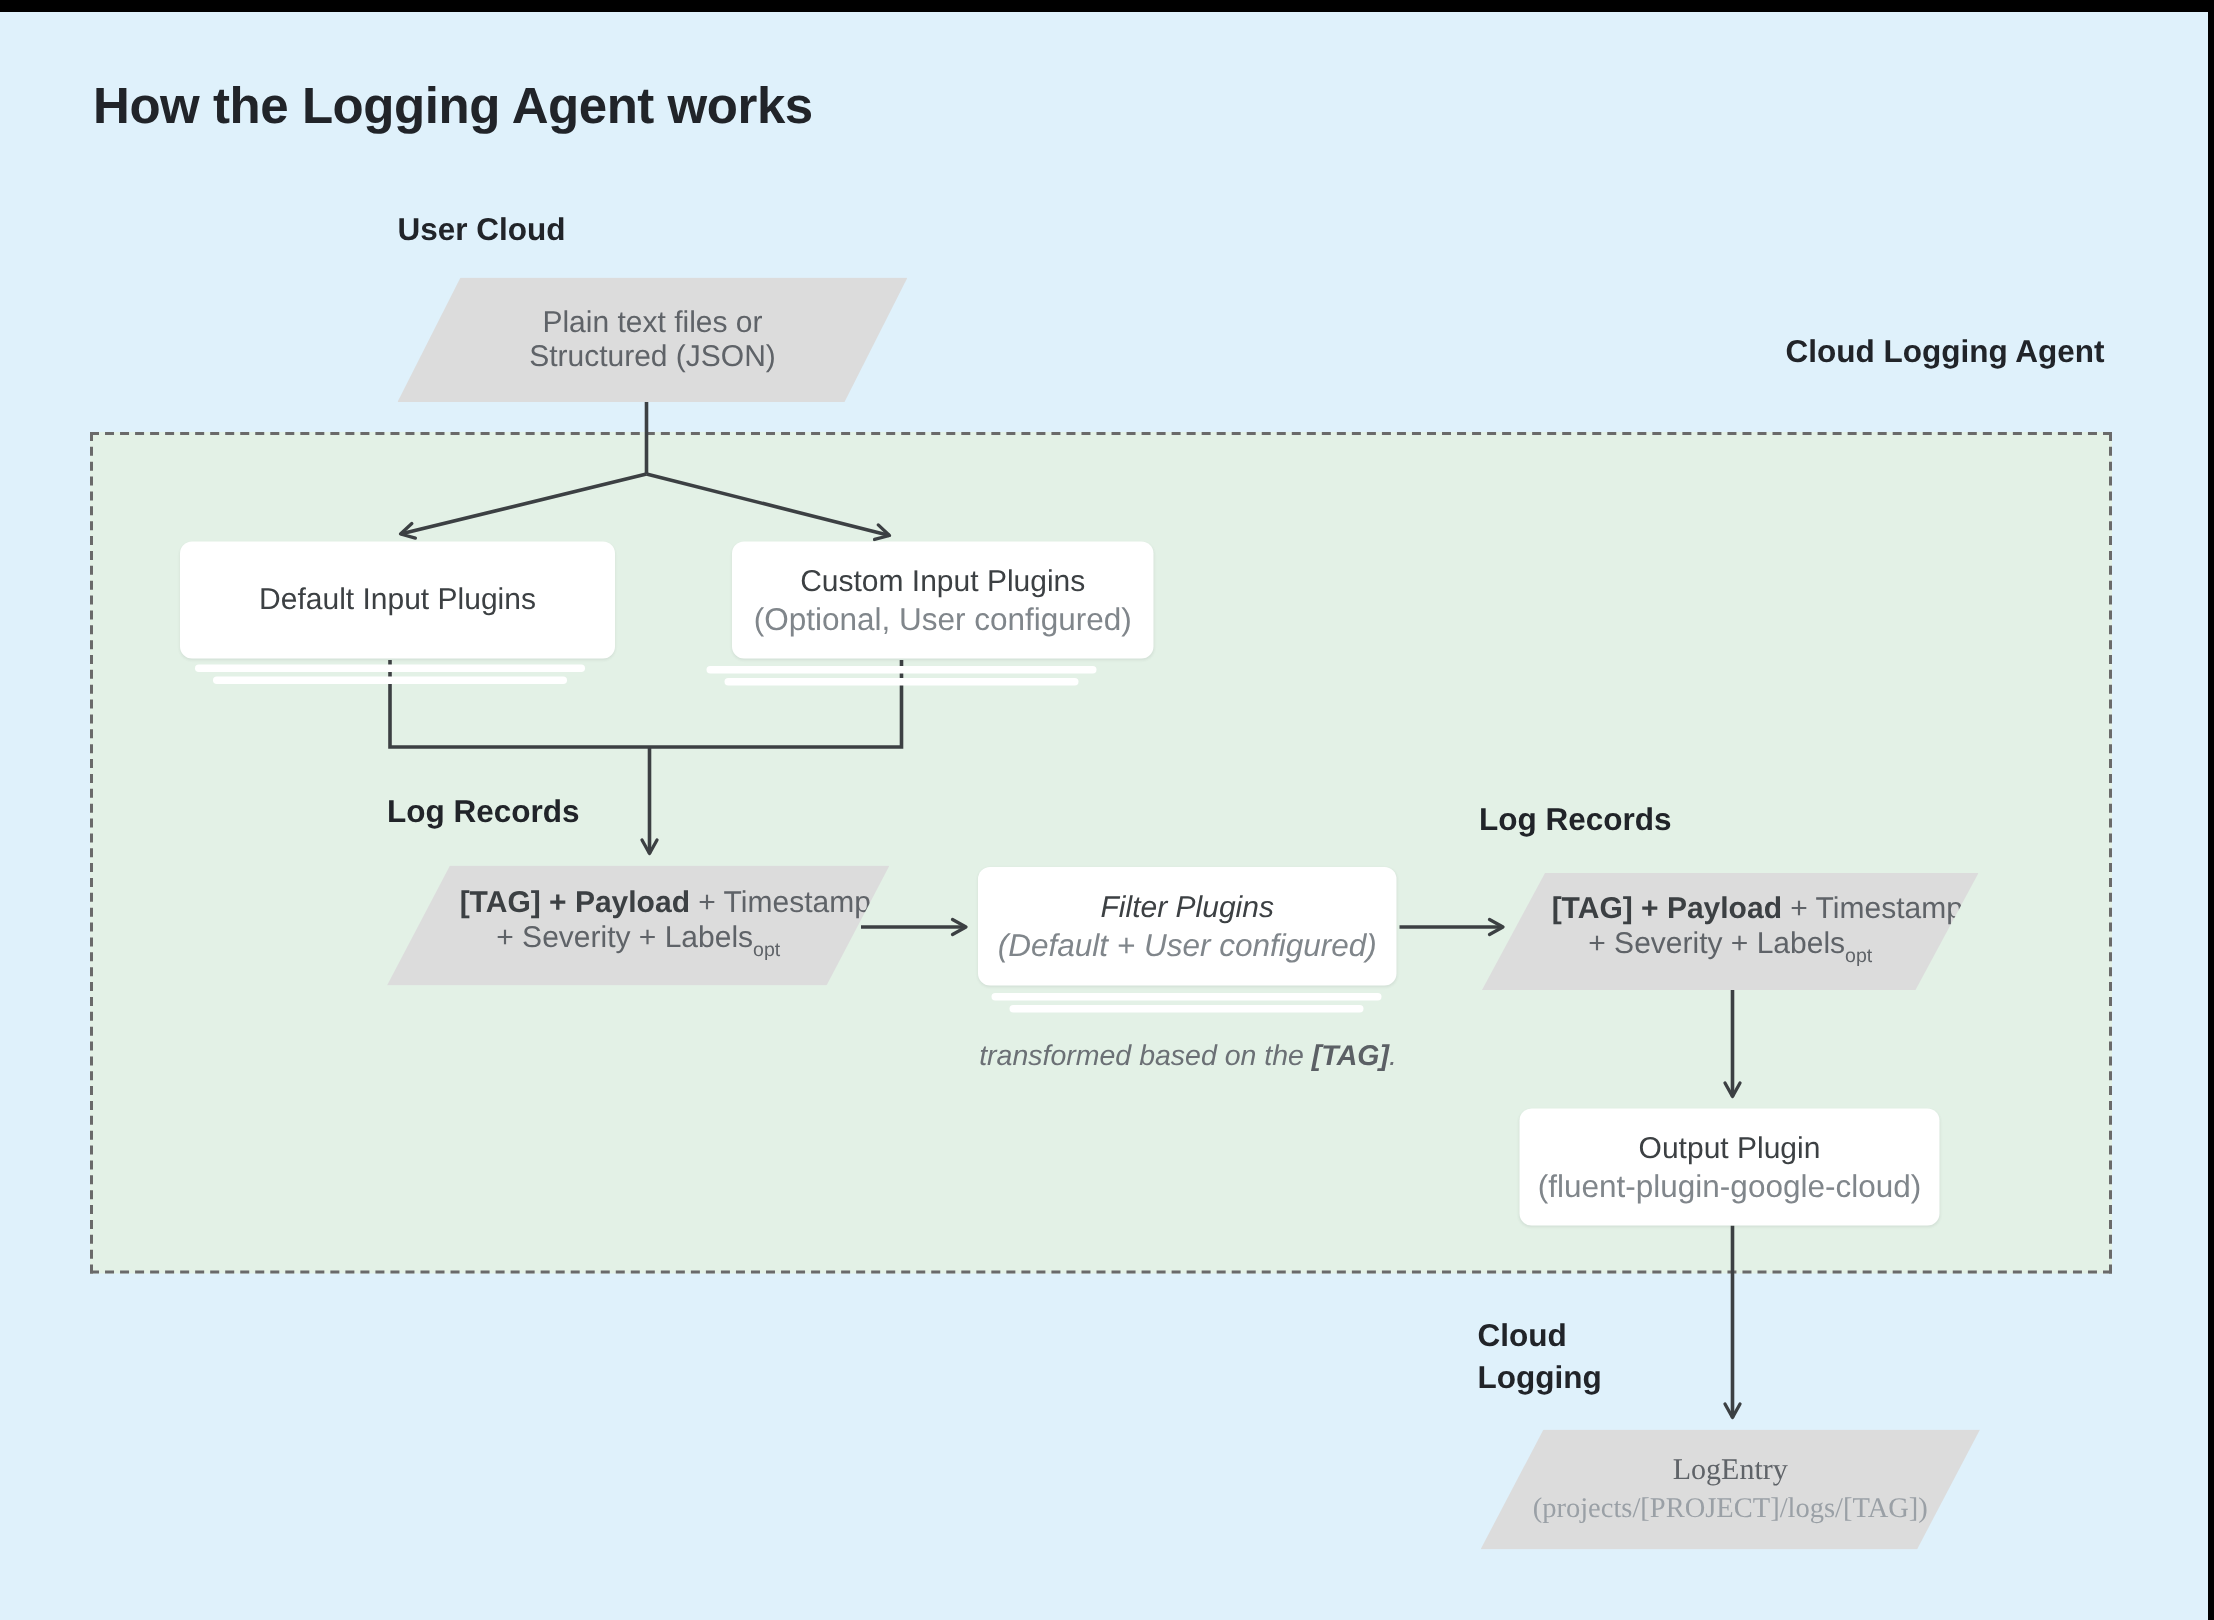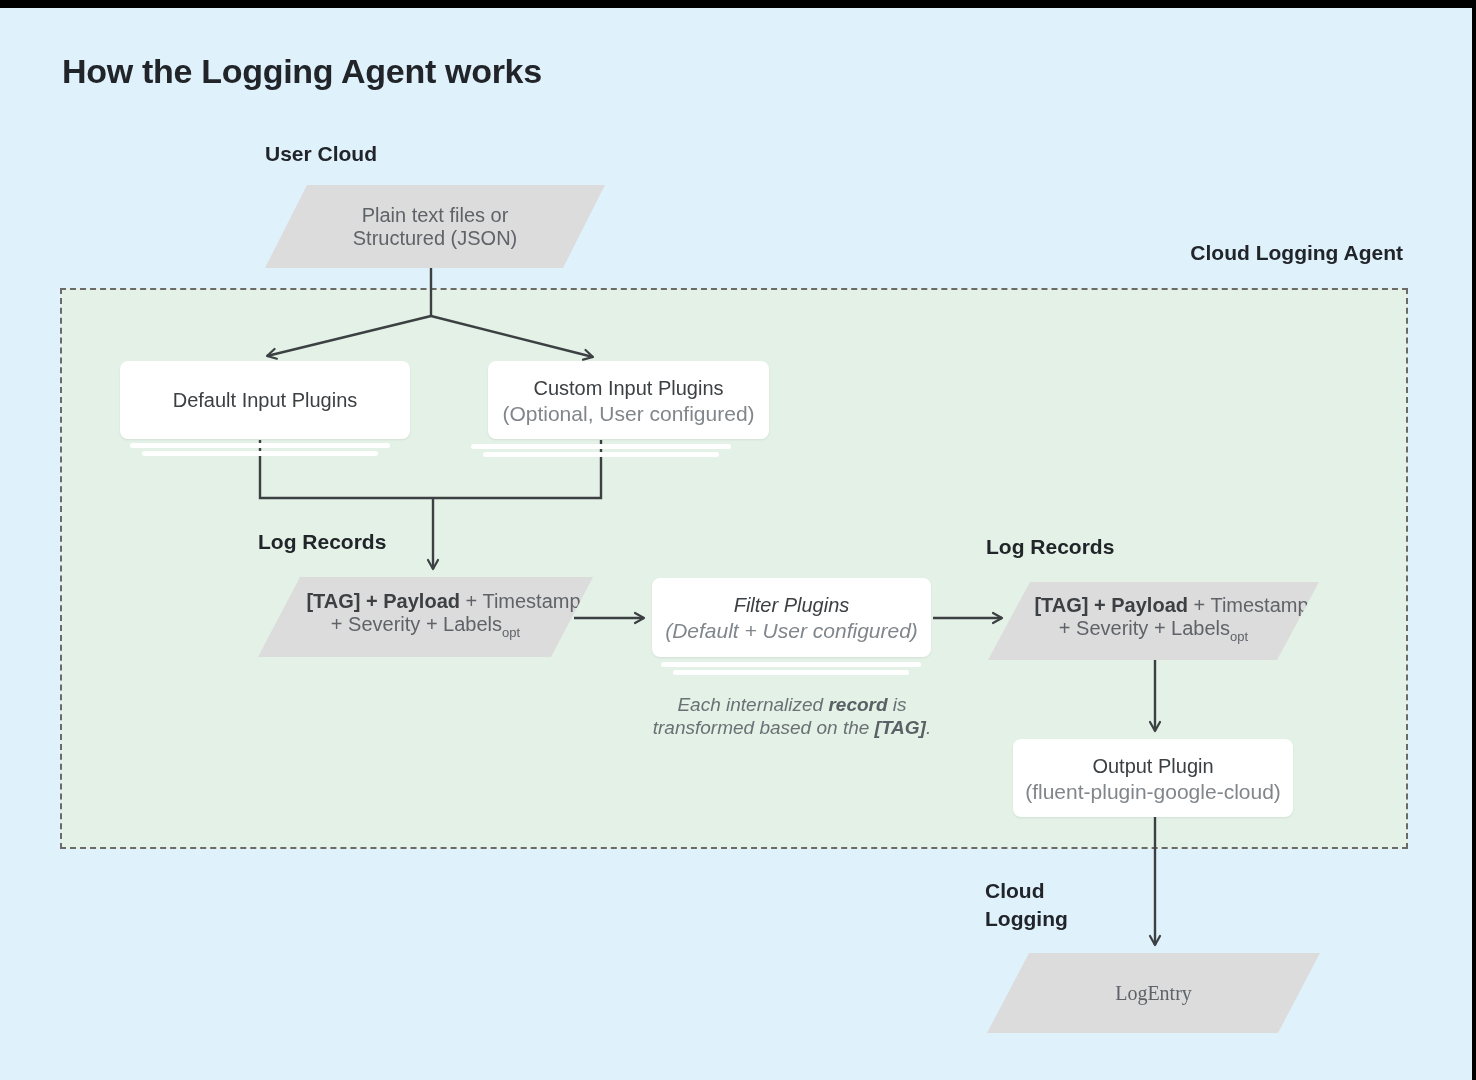--- a/index.html
+++ b/index.html
@@ -39,21 +39,21 @@
     font-size: 34px; font-weight: 600; letter-spacing: -0.3px;
     color: var(--heading-text);
     z-index: 2;
   }
 
   .section-label {
     font-size: 21px; font-weight: 600; color: var(--heading-text);
     z-index: 2; white-space: nowrap;
   }
   #user-logs-label   { left: 265px; top: 142px; }
-  #agent-label       { right: 73px; top: 241px; }
+  #agent-label       { right: 73px; top: 223px; }
   #log-records-left-label  { left: 258px; top: 530px; }
   #log-records-right-label { left: 986px; top: 535px; }
   #cloud-logging-label { left: 985px; top: 877px; line-height: 28px; }
 
   
   #agent-region {
     left: 60px; top: 288px; width: 1348px; height: 561px;
     background: var(--agent-fill);
     border: 2px dashed var(--agent-border);
     box-sizing: border-box;
@@ -190,31 +190,31 @@
   </div>
 
   <div class="abs node-box" id="filter-box">
     <div class="node-title">Filter Plugins</div>
     <div class="node-subtitle">(Default + User configured)</div>
   </div>
   <div class="stack-bar" style="left:661px; top:662px; width:260px;"></div>
   <div class="stack-bar" style="left:673px; top:670px; width:236px;"></div>
 
   <div class="abs" id="note">
-    <div><span>Each internalized </span><b>record</b><span> is</span></div>
     <div><span>transformed based on the </span><b>[TAG]</b><span>.</span></div>
   </div>
 
   <div class="abs para" id="log-record-right-shape">
     <div><span class="bold-part">[TAG] + Payload</span><span> + Timestamp</span></div>
     <div><span>+ Severity + Labels</span><span class="sub">opt</span></div>
   </div>
 
   <div class="abs node-box" id="output-box">
     <div class="node-title">Output Plugin</div>
     <div class="node-subtitle">(fluent-plugin-google-cloud)</div>
   </div>
 
   <div class="abs para" id="log-entry-shape">
     <div class="entry-title">LogEntry</div>
+    <div class="entry-subtitle">(projects/[PROJECT]/logs/[TAG])</div>
   </div>
 
 </div>
 
 </body></html>

